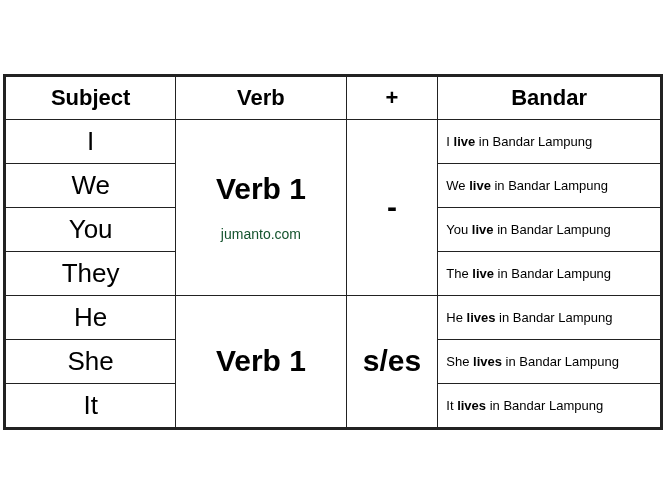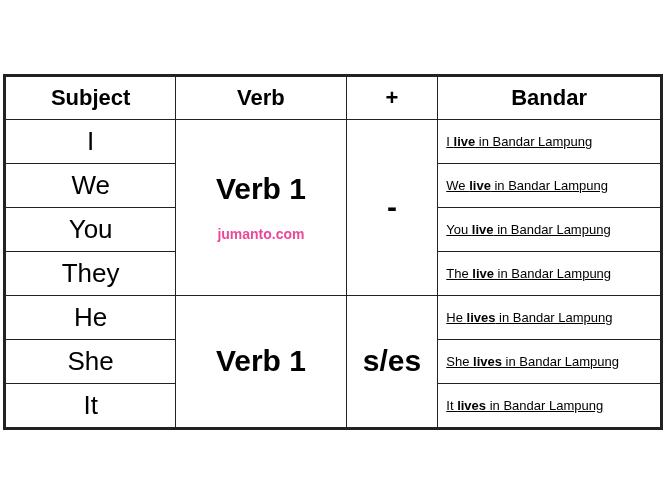--- a/index.html
+++ b/index.html
@@ -44,33 +44,32 @@
       font-size: 26px;
       font-weight: normal;
     }
     .verb-cell {
       font-size: 30px;
       font-weight: bold;
     }
     .verb-cell .watermark {
       display: block;
       font-size: 14px;
-      font-weight: bold;
-      color: #ec4899;
+      font-weight: normal;
+      color: #14532d;
       margin-top: 20px;
     }
     .plus-cell {
       font-size: 30px;
       font-weight: bold;
     }
     .contoh-cell {
       font-size: 13px;
       text-align: left;
       padding-left: 8px;
-      text-decoration: underline;
     }
     .contoh-cell b {
       font-weight: bold;
     }
     .rowspan-verb {
       vertical-align: middle;
     }
   </style>
 </head>
 <body>

